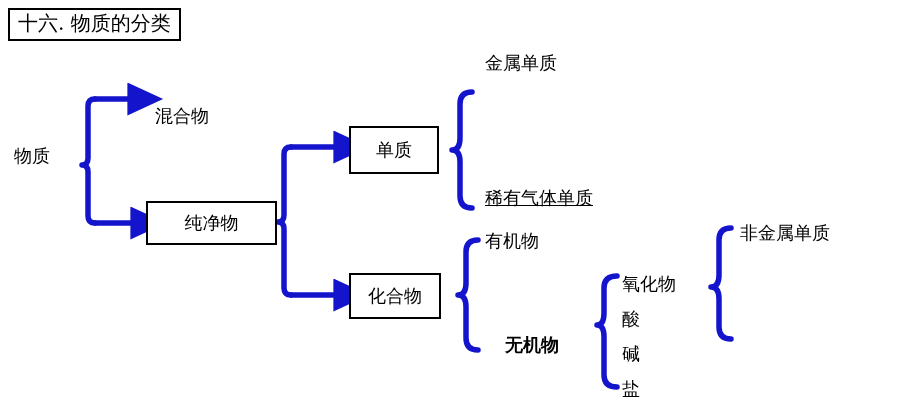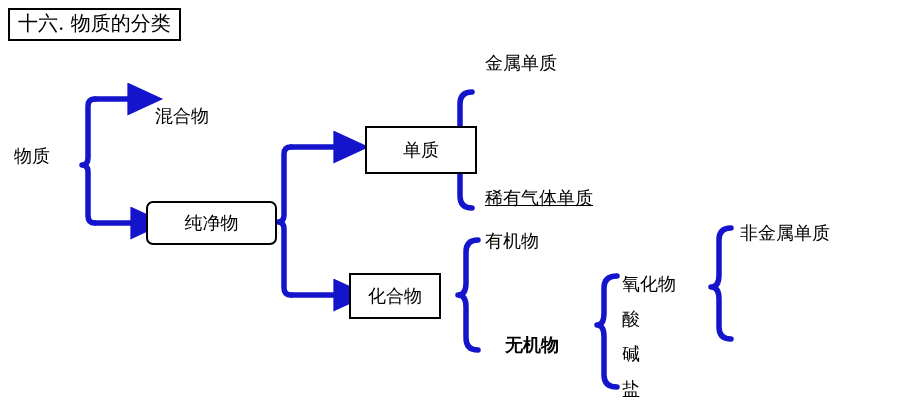--- a/index.html
+++ b/index.html
@@ -88,23 +88,23 @@
       <path d="M617,276 Q604,276 604,288 L604,313 Q604,325 597,325 Q604,325 604,337 L604,375 Q604,387 617,387"></path>
 
       <path d="M731,228 Q719,228 719,240 L719,275 Q719,287 711,287 Q719,287 719,299 L719,327 Q719,339 731,339"></path>
     </g>
   </svg>
 
   <div class="node" style="left:14px; top:147px;">物质</div>
 
   <div class="node" style="left:155px; top:83px;margin-top:24px;">混合物</div>
 
-  <div class="node boxed" style="left:146px; top:201px; width:131px; height:44px;border-radius:7px;">纯净物</div>
+  <div class="node boxed" style="left:146px; top:201px; width:131px; height:44px;">纯净物</div>
 
-  <div class="node boxed" style="left:365px; top:126px; width:112px; height:48px;">单质</div>
+  <div class="node boxed" style="left:349px; top:126px; width:90px; height:48px;">单质</div>
 
   <div class="node boxed" style="left:349px; top:273px; width:92px; height:46px;">化合物</div>
 
   <div class="node" style="left:485px; top:54px;">金属单质</div>
 
 
   <div class="node" style="left:485px; top:189px;text-decoration:underline;">稀有气体单质</div>
 
   <div class="node" style="left:485px; top:232px;">有机物</div>
 

